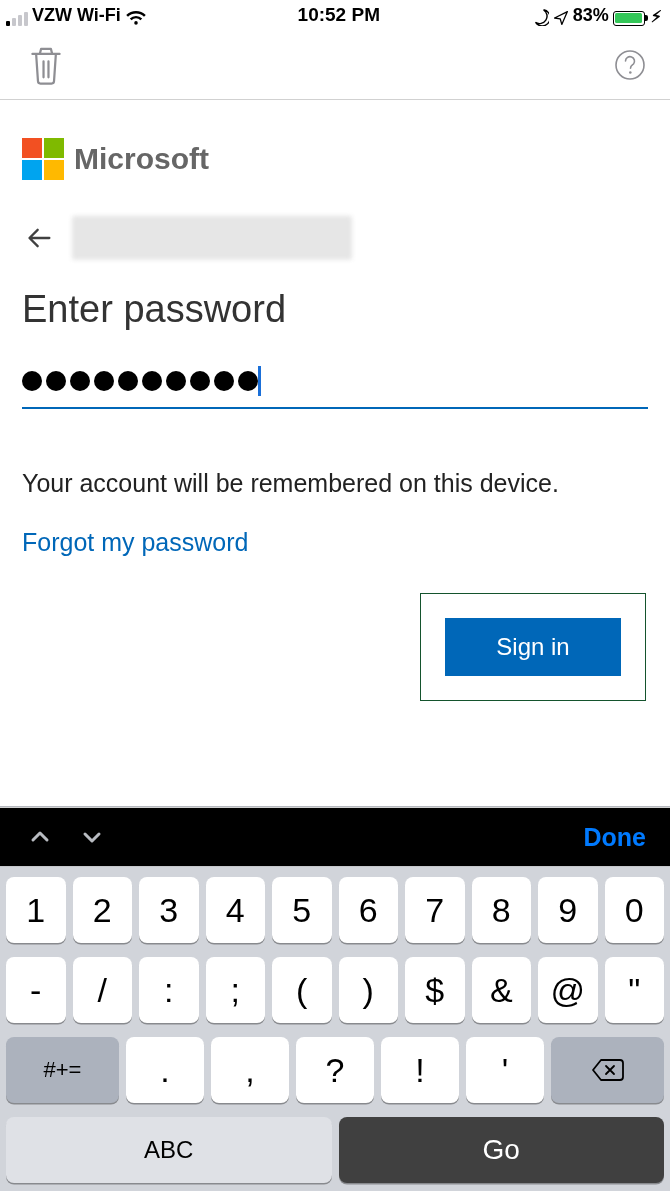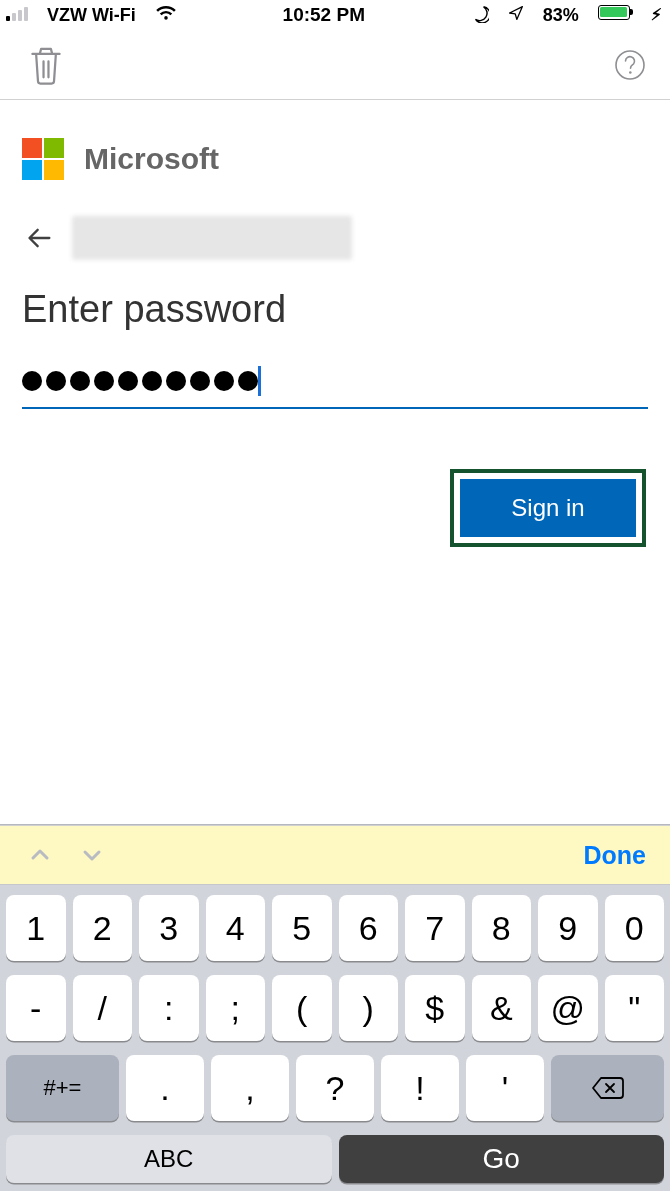--- a/index.html
+++ b/index.html
@@ -5,21 +5,21 @@
   * { box-sizing: border-box; margin: 0; padding: 0; }
   html, body { width: 670px; height: 1191px; font-family: -apple-system, "Segoe UI", Helvetica, Arial, sans-serif; background: #fff; overflow: hidden; }
 
   
   .status-bar {
     height: 30px;
     display: flex; align-items: center; justify-content: space-between;
     padding: 0 8px 0 6px;
     font-size: 18px; font-weight: 600; color: #000;
   }
-  .status-left, .status-right { display: flex; align-items: flex-start; gap: 19px; }
+  .status-left, .status-right { display: flex; align-items: flex-end; gap: 4px; }
   .sig-bars { display: flex; align-items: flex-end; gap: 2px; height: 16px; }
   .sig-bars span { width: 4px; background: #c7c7cc; border-radius: 1px; }
   .sig-bars span:nth-child(1){ height:5px; background:#000; }
   .sig-bars span:nth-child(2){ height:8px; }
   .sig-bars span:nth-child(3){ height:11px; }
   .sig-bars span:nth-child(4){ height:14px; }
   .wifi-icon { width: 22px; height: 16px; }
   .status-time { font-size: 19px; font-weight: 700; }
   .moon-icon { width: 18px; height: 18px; }
   .loc-icon { width: 16px; height: 16px; }
@@ -32,21 +32,21 @@
   .toolbar {
     height: 70px; border-bottom: 1px solid #d1d1d1;
     display:flex; align-items:center; justify-content:space-between;
     padding: 0 24px 0 28px;
   }
   .trash-icon { width: 36px; height: 42px; color:#8e8e93; }
   .help-icon { width: 32px; height: 32px; color:#8e8e93; }
 
   
   .content { padding: 38px 22px 0 22px; }
-  .ms-brand { display:flex; align-items:center; gap:20px; margin-bottom: 36px; }
+  .ms-brand { display:flex; align-items:center; gap:10px; margin-bottom: 36px; }
   .ms-logo { width: 42px; height: 42px; display:grid; grid-template-columns:1fr 1fr; grid-template-rows:1fr 1fr; gap:2px; }
   .ms-logo span:nth-child(1){ background:#f25022; }
   .ms-logo span:nth-child(2){ background:#7fba00; }
   .ms-logo span:nth-child(3){ background:#00a4ef; }
   .ms-logo span:nth-child(4){ background:#ffb900; }
   .ms-word { font-size: 30px; font-weight: 600; color:#666; }
 
   .acct-row { display:flex; align-items:center; gap:18px; margin-bottom: 28px; margin-left: 4px; }
   .back-arrow { width: 28px; height: 28px; color:#404040; flex-shrink:0; }
   .acct-blur {
@@ -61,38 +61,38 @@
   .pw-field { border-bottom: 2px solid #0067b8; height: 48px; display:flex; align-items:center; gap:0; padding-bottom:6px; margin-bottom: 60px; }
   .pw-dots { display:flex; gap:4px; }
   .pw-dots span { width:20px; height:20px; background:#000; border-radius:50%; }
   .cursor { width:2.5px; height:30px; background:#1a6fd8; margin-left:0; }
 
   .remember-text { font-size: 25px; color:#222; margin-bottom: 30px; }
   .forgot-link { font-size: 25px; color:#0067b8; margin-bottom: 36px; display:block; }
 
   .signin-wrap { display:flex; justify-content:flex-end; padding-right: 2px; }
   .signin-highlight {
-    border: 4px solid #14532d;
-    padding: 6px;
+    border: 1px solid #14532d;
+    padding: 24px;
   }
   .signin-btn {
     width: 176px; height: 58px;
     background:#0067b8; color:#fff; border:none;
     font-size: 24px; font-weight:400;
     display:flex; align-items:center; justify-content:center;
   }
 
   
   .keyboard {
     position: absolute; bottom: 0; left:0; right:0;
     background:#d1d4da;
     border-top:1px solid #b5b8be;
   }
   .kb-accessory {
-    height: 60px; background:#fef9c3;
+    height: 60px; background:#000000;
     display:flex; align-items:center; justify-content:space-between;
     padding: 0 24px 0 28px;
     border-top:1px solid #d0d0d0; border-bottom:1px solid #c5c7cb;
   }
   .kb-arrows { display:flex; gap:28px; color:#b8bbc1; }
   .kb-arrows svg { width:24px; height:24px; }
   .kb-done { color:#007aff; font-size:25px; font-weight:600; }
 
   .kb-keys { padding: 10px 6px 8px 6px; }
   .kb-row { display:flex; gap:7px; margin-bottom:14px; }
@@ -100,21 +100,21 @@
     flex:1; height:66px; background:#fff; border-radius:8px;
     display:flex; align-items:center; justify-content:center;
     font-size:34px; color:#000;
     box-shadow: 0 1.5px 0 rgba(0,0,0,.35);
   }
   .key.func { background:#acb2bd; }
   .kb-row4 .key { height:66px; }
   .kb-row4 .key.shift { flex:1.35; font-size:22px; }
   .kb-row4 .key.del  { flex:1.35; }
   .kb-row5 { display:flex; gap:7px; }
-  .kb-row5 .key { height:48px; }
+  .kb-row5 .key { height:66px; }
   .kb-row5 .abc { flex:1.6; font-size:24px; background:#dfe1e6; }
   .kb-row5 .space { flex:3.6; font-size:24px; }
   .kb-row5 .go { flex:1.6; background:#404040; color:#fff; font-size:28px; }
 
   .del-icon { width:34px; height:26px; }
 </style>
 </head>
 <body>
 
 <div class="status-bar">
@@ -186,20 +186,22 @@
         <span></span>
         <span></span>
         <span></span>
         <span></span>
         <span></span>
         <span></span>
       </div>
     <div class="cursor"></div>
   </div>
 
+  <p class="remember-text">Your account will be remembered on this device.</p>
+  <a class="forgot-link">Forgot my password</a>
 
   <div class="signin-wrap">
     <div class="signin-highlight">
       <button class="signin-btn">Sign in</button>
     </div>
   </div>
 </div>
 
 <div class="keyboard">
   <div class="kb-accessory">

